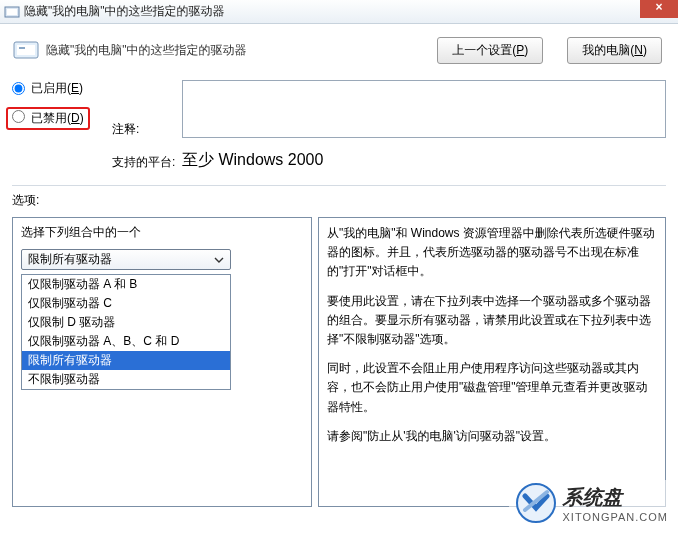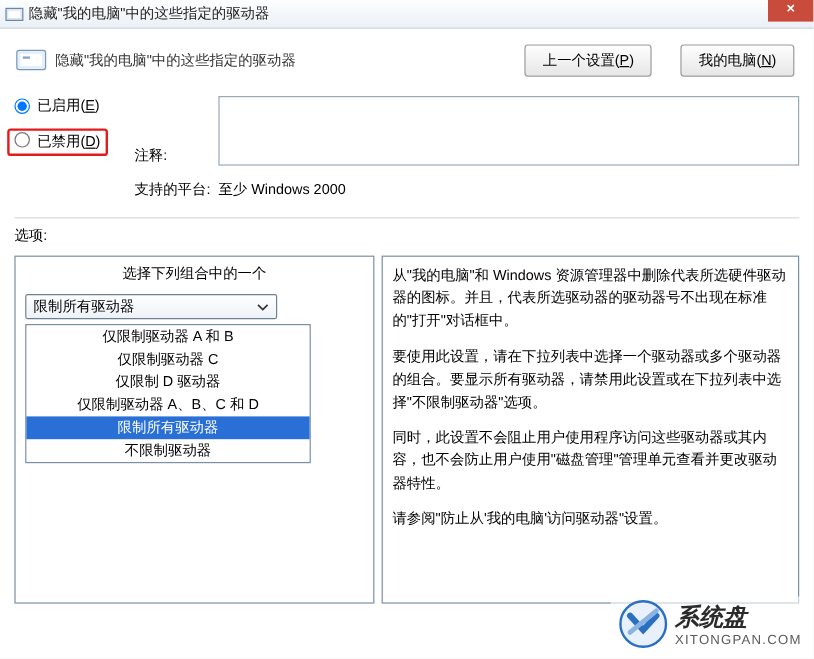--- a/index.html
+++ b/index.html
@@ -119,21 +119,21 @@
       height: 58px;
       resize: none;
       border: 1px solid #9aa8b8;
       background: #fff;
       font-family: inherit;
       font-size:12px;
       padding: 2px;
     }
     .platform-value {
       flex:1;
-      font-size:12px;
+      font-size:16px;
       padding-top:2px;
     }
 
     .sep {
       border: none;
       border-top: 1px solid #d4dbe3;
       margin: 14px 0 6px 0;
     }
 
     .section-labels {
@@ -147,21 +147,21 @@
       display:flex;
       gap: 6px;
       height: 290px;
     }
     .panel {
       border: 1px solid #7b8fa6;
       background:#fff;
       padding: 6px 8px;
       overflow-y: auto;
     }
-    .options-panel { width: 300px; text-align: center; }
+    .options-panel { width: 300px; }
     .help-panel { flex:1; font-size:12px; line-height:1.6; }
     .help-panel p { margin-bottom:10px; }
 
     .combo-label { margin-bottom:8px; display:block; }
     .combo {
       width: 210px;
       border:1px solid #6f7f93;
       background: linear-gradient(#fefefe,#eef2f7);
       height: 21px;
       display:flex;
@@ -171,36 +171,36 @@
       border-radius:2px;
       cursor:pointer;
       margin-bottom:4px;
     }
     .combo-arrow {
       width:14px;height:14px;
       display:inline-flex;align-items:center;justify-content:center;
     }
     .listbox {
       border:1px solid #7b8fa6;
-      width: 238px;
+      width: 210px;
     }
     .listbox-item {
       padding: 1px 6px;
       font-size:12px;
       cursor:pointer;
     }
     .listbox-item.selected {
       background:#2a6fd6;
       color:#fff;
     }
 
     .watermark {
       position:absolute;
       right: 4px;
-      bottom: 6px;
+      bottom: 23px;
       display:flex;
       align-items:center;
       gap:6px;
       background: rgba(255,255,255,0.6);
       padding: 2px 6px;
     }
     .watermark-logo {
       width: 42px; height: 42px;
       display:inline-flex;align-items:center;justify-content:center;
     }

